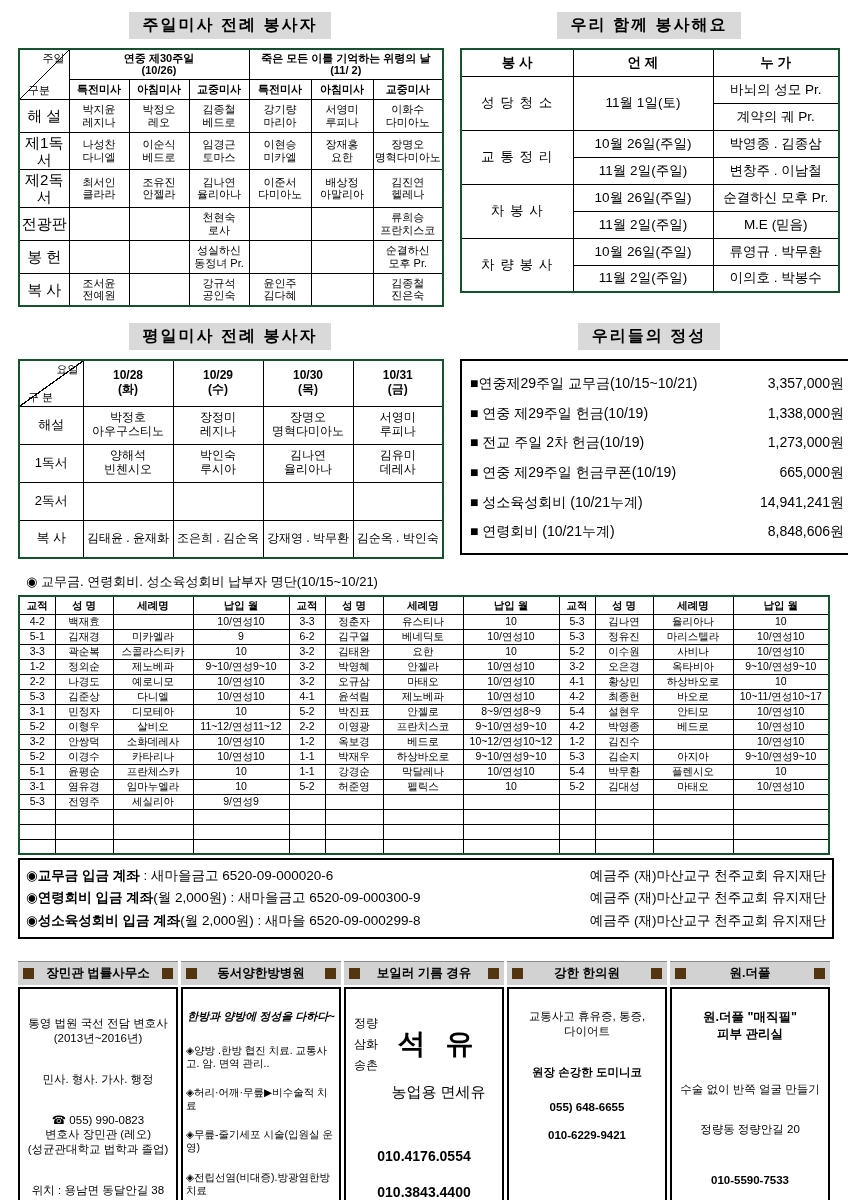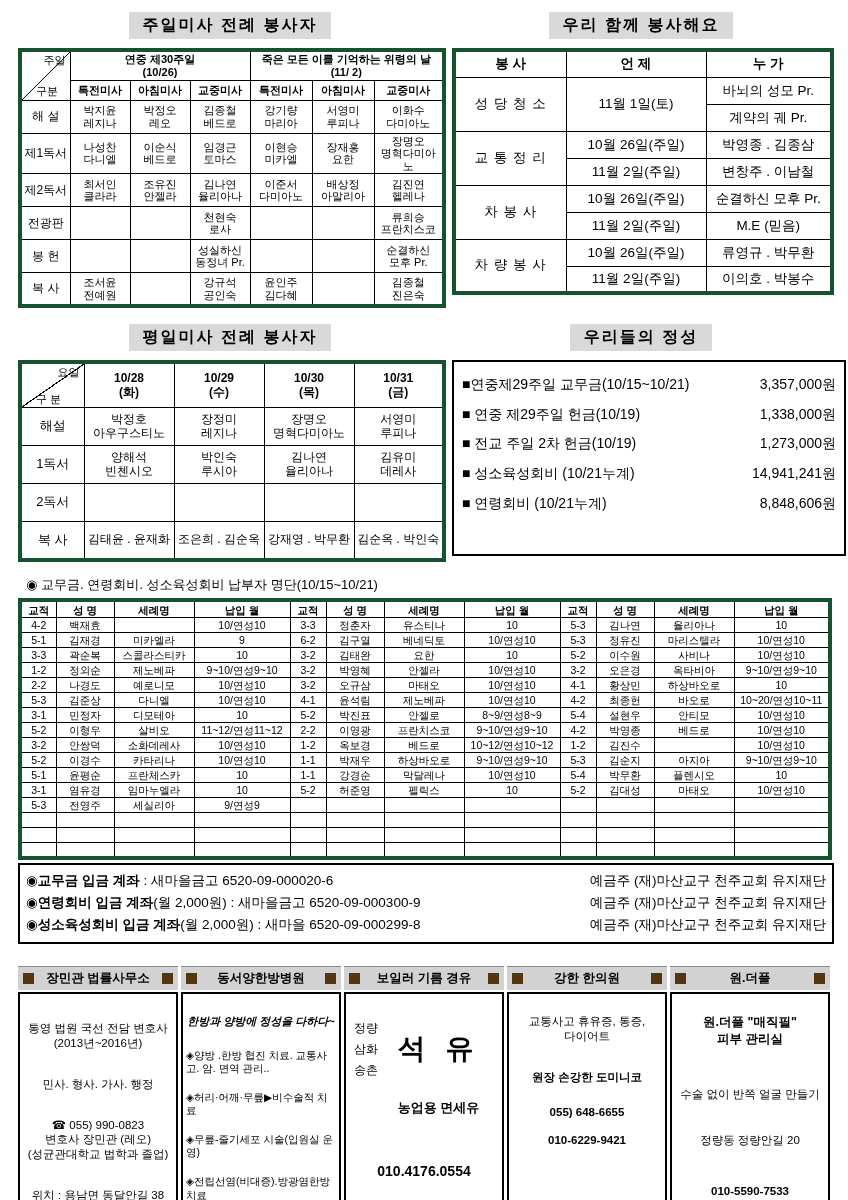--- a/index.html
+++ b/index.html
@@ -1,33 +1,33 @@
 <!DOCTYPE html>
 <html><head>
 <meta charset="utf-8">
 <style>
   html,body{margin:0;padding:0;background:#fff;}
   body{width:848px;height:1200px;font-family:"Liberation Sans","DejaVu Sans",sans-serif;color:#000;overflow:hidden;}
   .page{padding:12px 18px 0 18px;width:812px;}
   .title-bar{display:block;margin:0 auto 9px auto;background:#d9d9d9;font-weight:bold;font-size:16px;letter-spacing:2px;text-align:center;padding:3px 14px;width:max-content;}
   table{border-collapse:collapse;table-layout:fixed;}
   td,th{border:1px solid #000;text-align:center;vertical-align:middle;white-space:pre-line;padding:1px 1px;line-height:1.15;overflow:hidden;}
-  .outer{border:4px solid #14532d;}
+  .outer{border:2px solid #14532d;}
   
-  .row-flex{display:flex;gap:10px;align-items:flex-start;}
+  .row-flex{display:flex;gap:18px;align-items:flex-start;}
   .col-l{width:424px;}
   .col-r{width:378px;}
   .t1{width:424px;font-size:11px;}
   .t1 thead tr.h1{height:30px;}
   .t1 thead tr.h2{height:20px;}
   .t1 tbody tr{height:33px;}
-  .t1 .rl{font-size:12px;font-weight:normal;}
+  .t1 .rl{font-size:15px;font-weight:normal;}
   .diag{position:relative;background:linear-gradient(to bottom right,transparent 49.2%,#000 49.2%,#000 50.8%,transparent 50.8%);}
   .diag .dt{position:absolute;top:2px;right:4px;font-size:11px;}
-  .diag .db{position:absolute;bottom:2px;left:14px;font-size:11px;}
+  .diag .db{position:absolute;bottom:2px;left:8px;font-size:11px;}
   .t2{width:378px;font-size:13.5px;margin-top:2px;}
   .t2 thead tr{height:27px;}
   .t2 tbody tr{height:27px;}
   .t2 .svc{letter-spacing:1px;}
   
   .mid{margin-top:16px;}
   .t3{width:424px;font-size:12px;padding-left:13px;}
   .t3 thead tr{height:46px;}
   .t3 tbody tr{height:38px;}
   .t3 .rl{font-size:13px;}
@@ -52,21 +52,21 @@
   .ad-title{font-weight:bold;font-size:12.5px;white-space:nowrap;}
   .sq{width:11px;height:11px;background:#53350f;flex:0 0 auto;}
   .ad-body{border:2px solid #000;height:196px;padding:8px 3px;font-size:11.5px;text-align:center;white-space:pre-line;}
   .adline{margin:7px 0;}
   .slogan{font-style:italic;font-weight:bold;font-size:11px;margin:0 0 6px 0;}
   .bullet{text-align:left;font-size:10.5px;margin:2px 0;line-height:1.25;}
   .oil-top{display:flex;align-items:flex-start;margin-top:4px;}
   .oil-brands{text-align:left;font-size:12px;line-height:1.75;padding-left:5px;white-space:pre-line;}
   .oil-main{flex:1;}
   .oil-big{font-size:28px;font-weight:bold;letter-spacing:6px;}
-  .oil-sub{font-size:13px;font-weight:bold;margin-top:19px;}
+  .oil-sub{font-size:15px;font-weight:normal;margin-top:8px;}
   .oil-phone{font-size:14px;font-weight:bold;margin:4px 0;}
   .bold-line{font-weight:bold;}
   .big-line{font-weight:bold;font-size:12.5px;}
   .small-line{font-size:10.5px;margin-top:47px;}
 </style>
 </head>
 <body>
 
 <div class="page">
 
@@ -313,20 +313,24 @@
           </div>
           <div class="offer-item">
             <span class="lbl">■ 연중 제29주일 헌금(10/19)</span>
             <span class="amt">1,338,000원</span>
           </div>
           <div class="offer-item">
             <span class="lbl">■ 전교 주일 2차 헌금(10/19)</span>
             <span class="amt">1,273,000원</span>
           </div>
           <div class="offer-item">
+            <span class="lbl">■ 연중 제29주일 헌금쿠폰(10/19)</span>
+            <span class="amt">665,000원</span>
+          </div>
+          <div class="offer-item">
             <span class="lbl">■ 성소육성회비 (10/21누계)</span>
             <span class="amt">14,941,241원</span>
           </div>
           <div class="offer-item">
             <span class="lbl">■ 연령회비 (10/21누계)</span>
             <span class="amt">8,848,606원</span>
           </div>
         </div>
     </div>
   </div>
@@ -439,21 +443,21 @@
           <td>김준상</td>
           <td>다니엘</td>
           <td>10/연성10</td>
           <td>4-1</td>
           <td>윤석림</td>
           <td>제노베파</td>
           <td>10/연성10</td>
           <td>4-2</td>
           <td>최종헌</td>
           <td>바오로</td>
-          <td>10~20/연성10~11</td>
+          <td>10~11/연성10~17</td>
         </tr>
         <tr>
           <td>3-1</td>
           <td>민정자</td>
           <td>디모테아</td>
           <td>10</td>
           <td>5-2</td>
           <td>박진표</td>
           <td>안젤로</td>
           <td>8~9/연성8~9</td>
@@ -688,20 +692,20 @@
     <div class="ad">
       <div class="ad-header">
         <span class="sq"></span>
         <span class="ad-title">원.더풀</span>
         <span class="sq"></span>
       </div>
       <div class="ad-body">
         <div class="adline big-line" style="margin-top:0;">원.더풀 "매직필"
 피부 관리실</div>
         <div class="adline" style="margin-top:20px;">수술 없이 반쪽 얼굴 만들기</div>
-        <div class="adline" style="margin-top:12px;">정량동 정량안길 20</div>
+        <div class="adline" style="margin-top:6px;">정량동 정량안길 20</div>
         <div class="adline bold-line" style="margin-top:18px;">010-5590-7533</div>
         
       </div>
     </div>
 
   </div>
 </div>
 
 </body></html>

